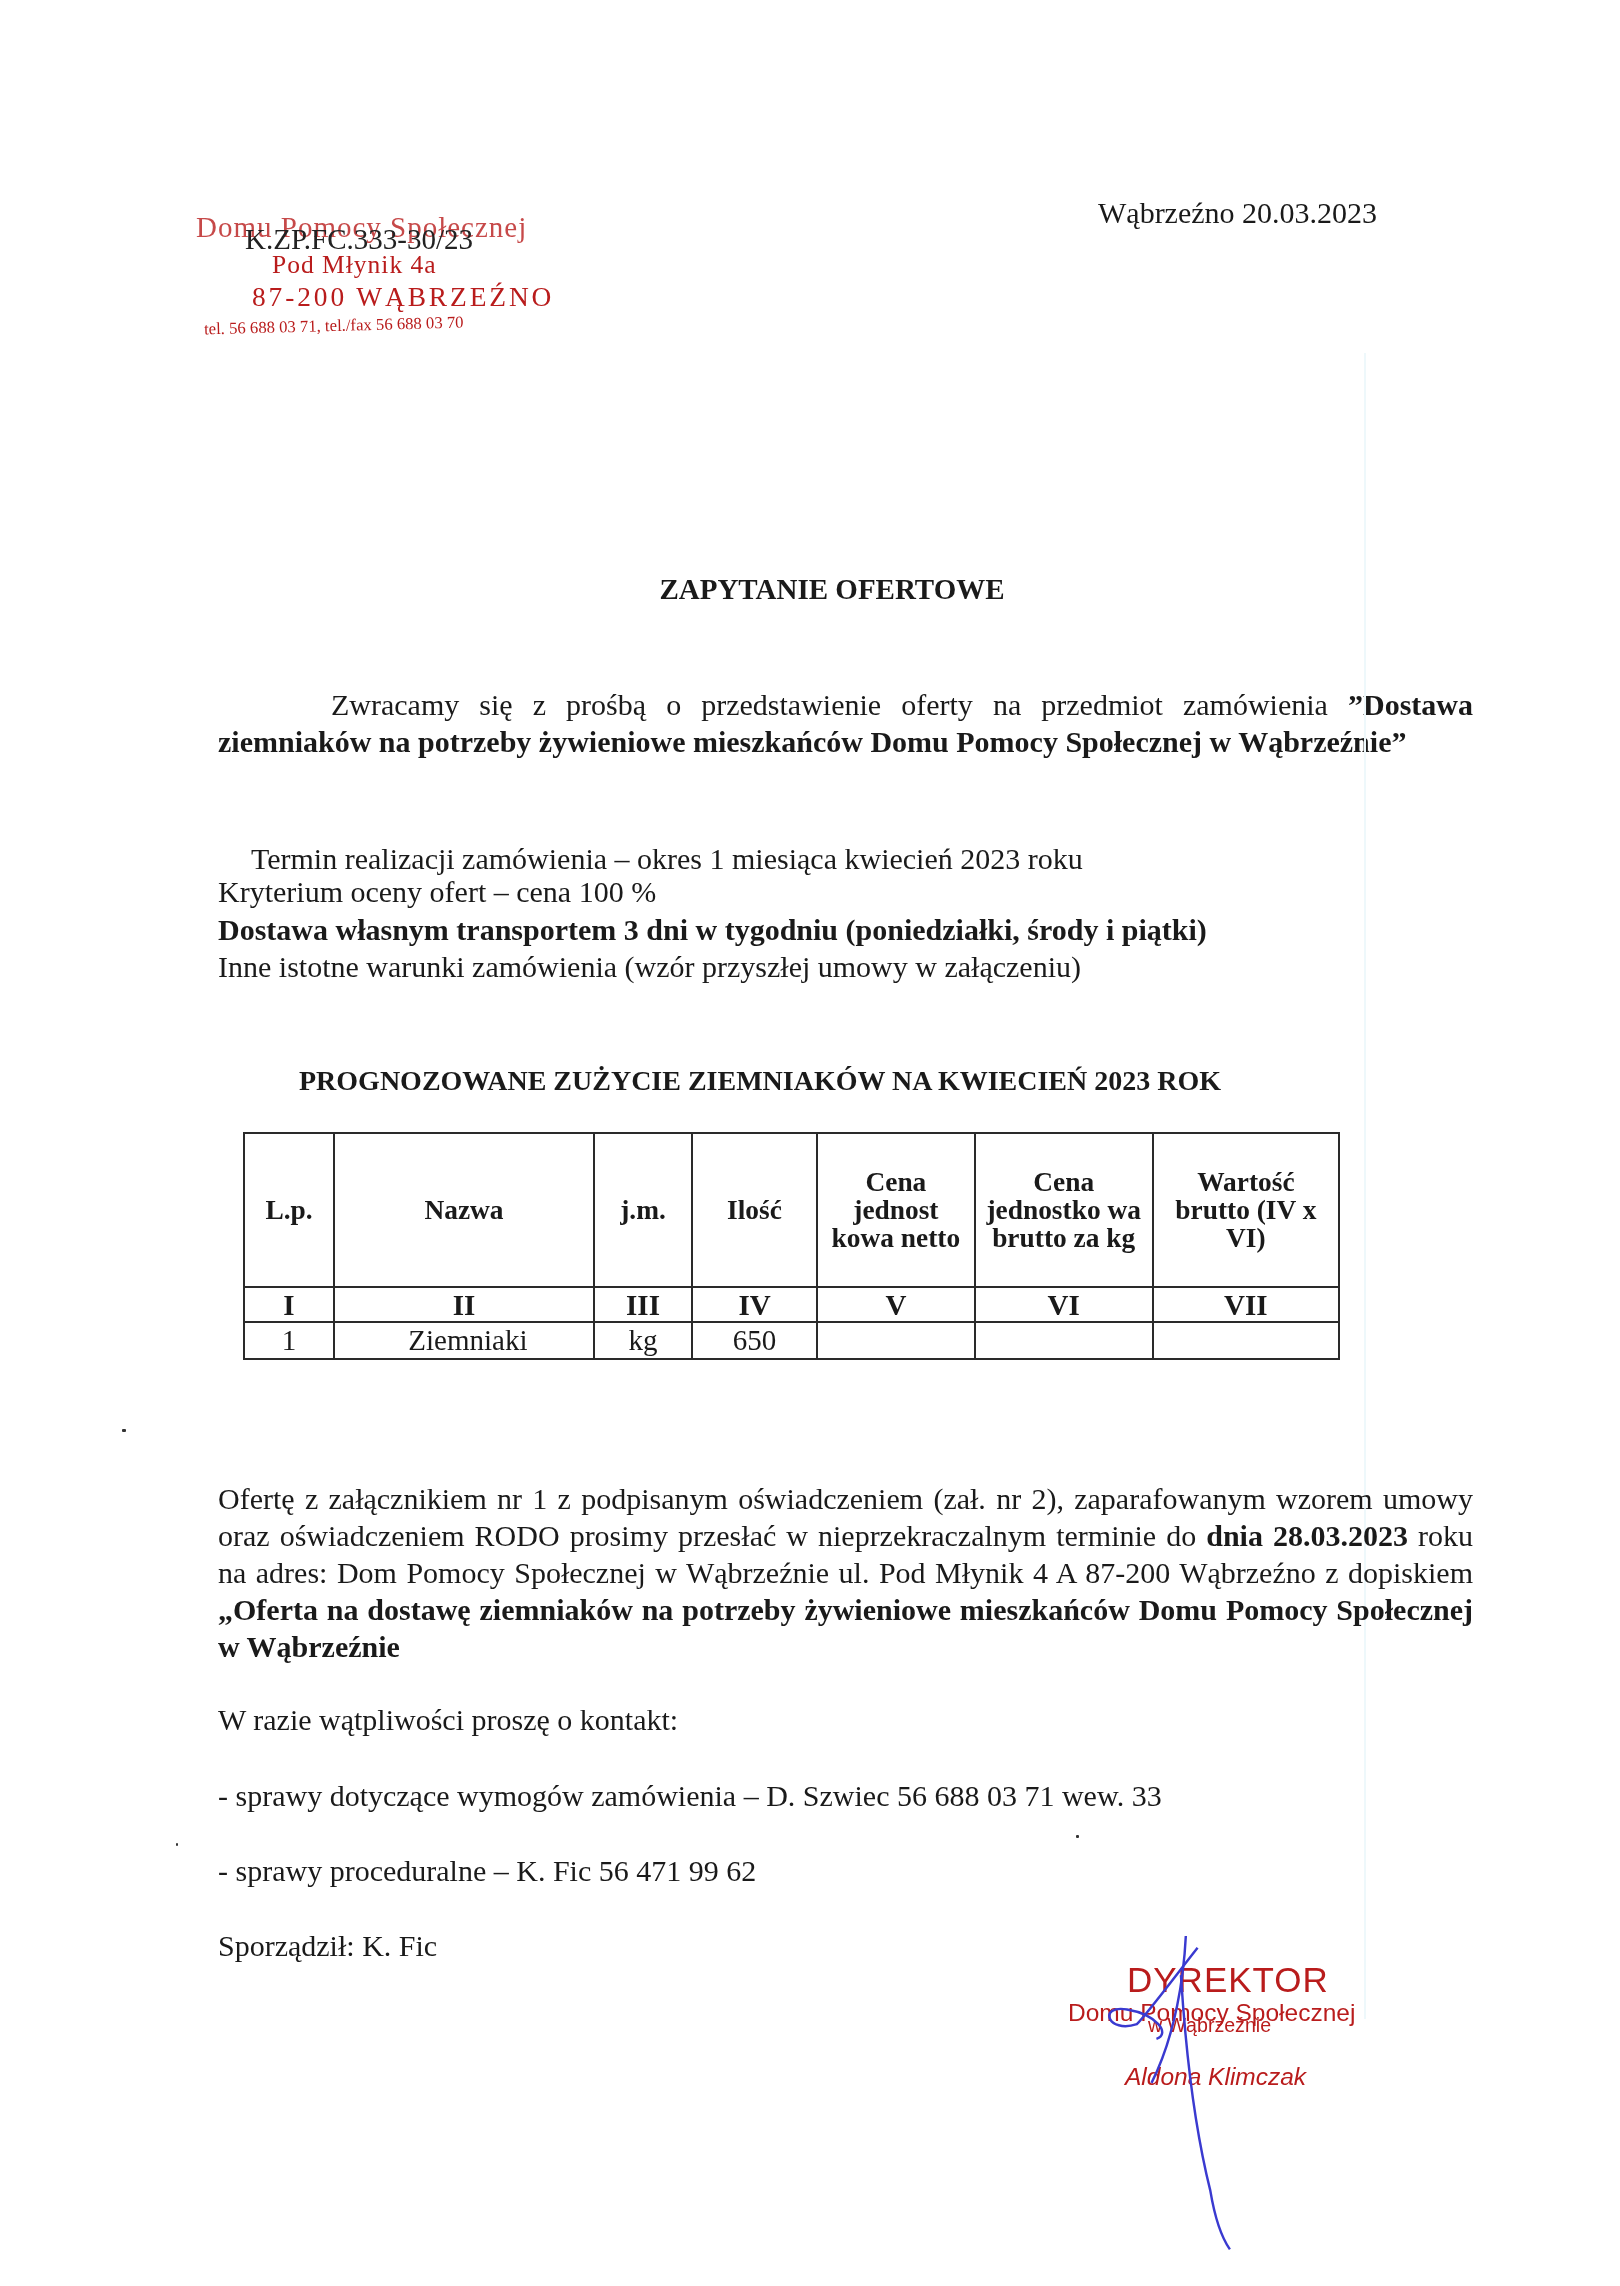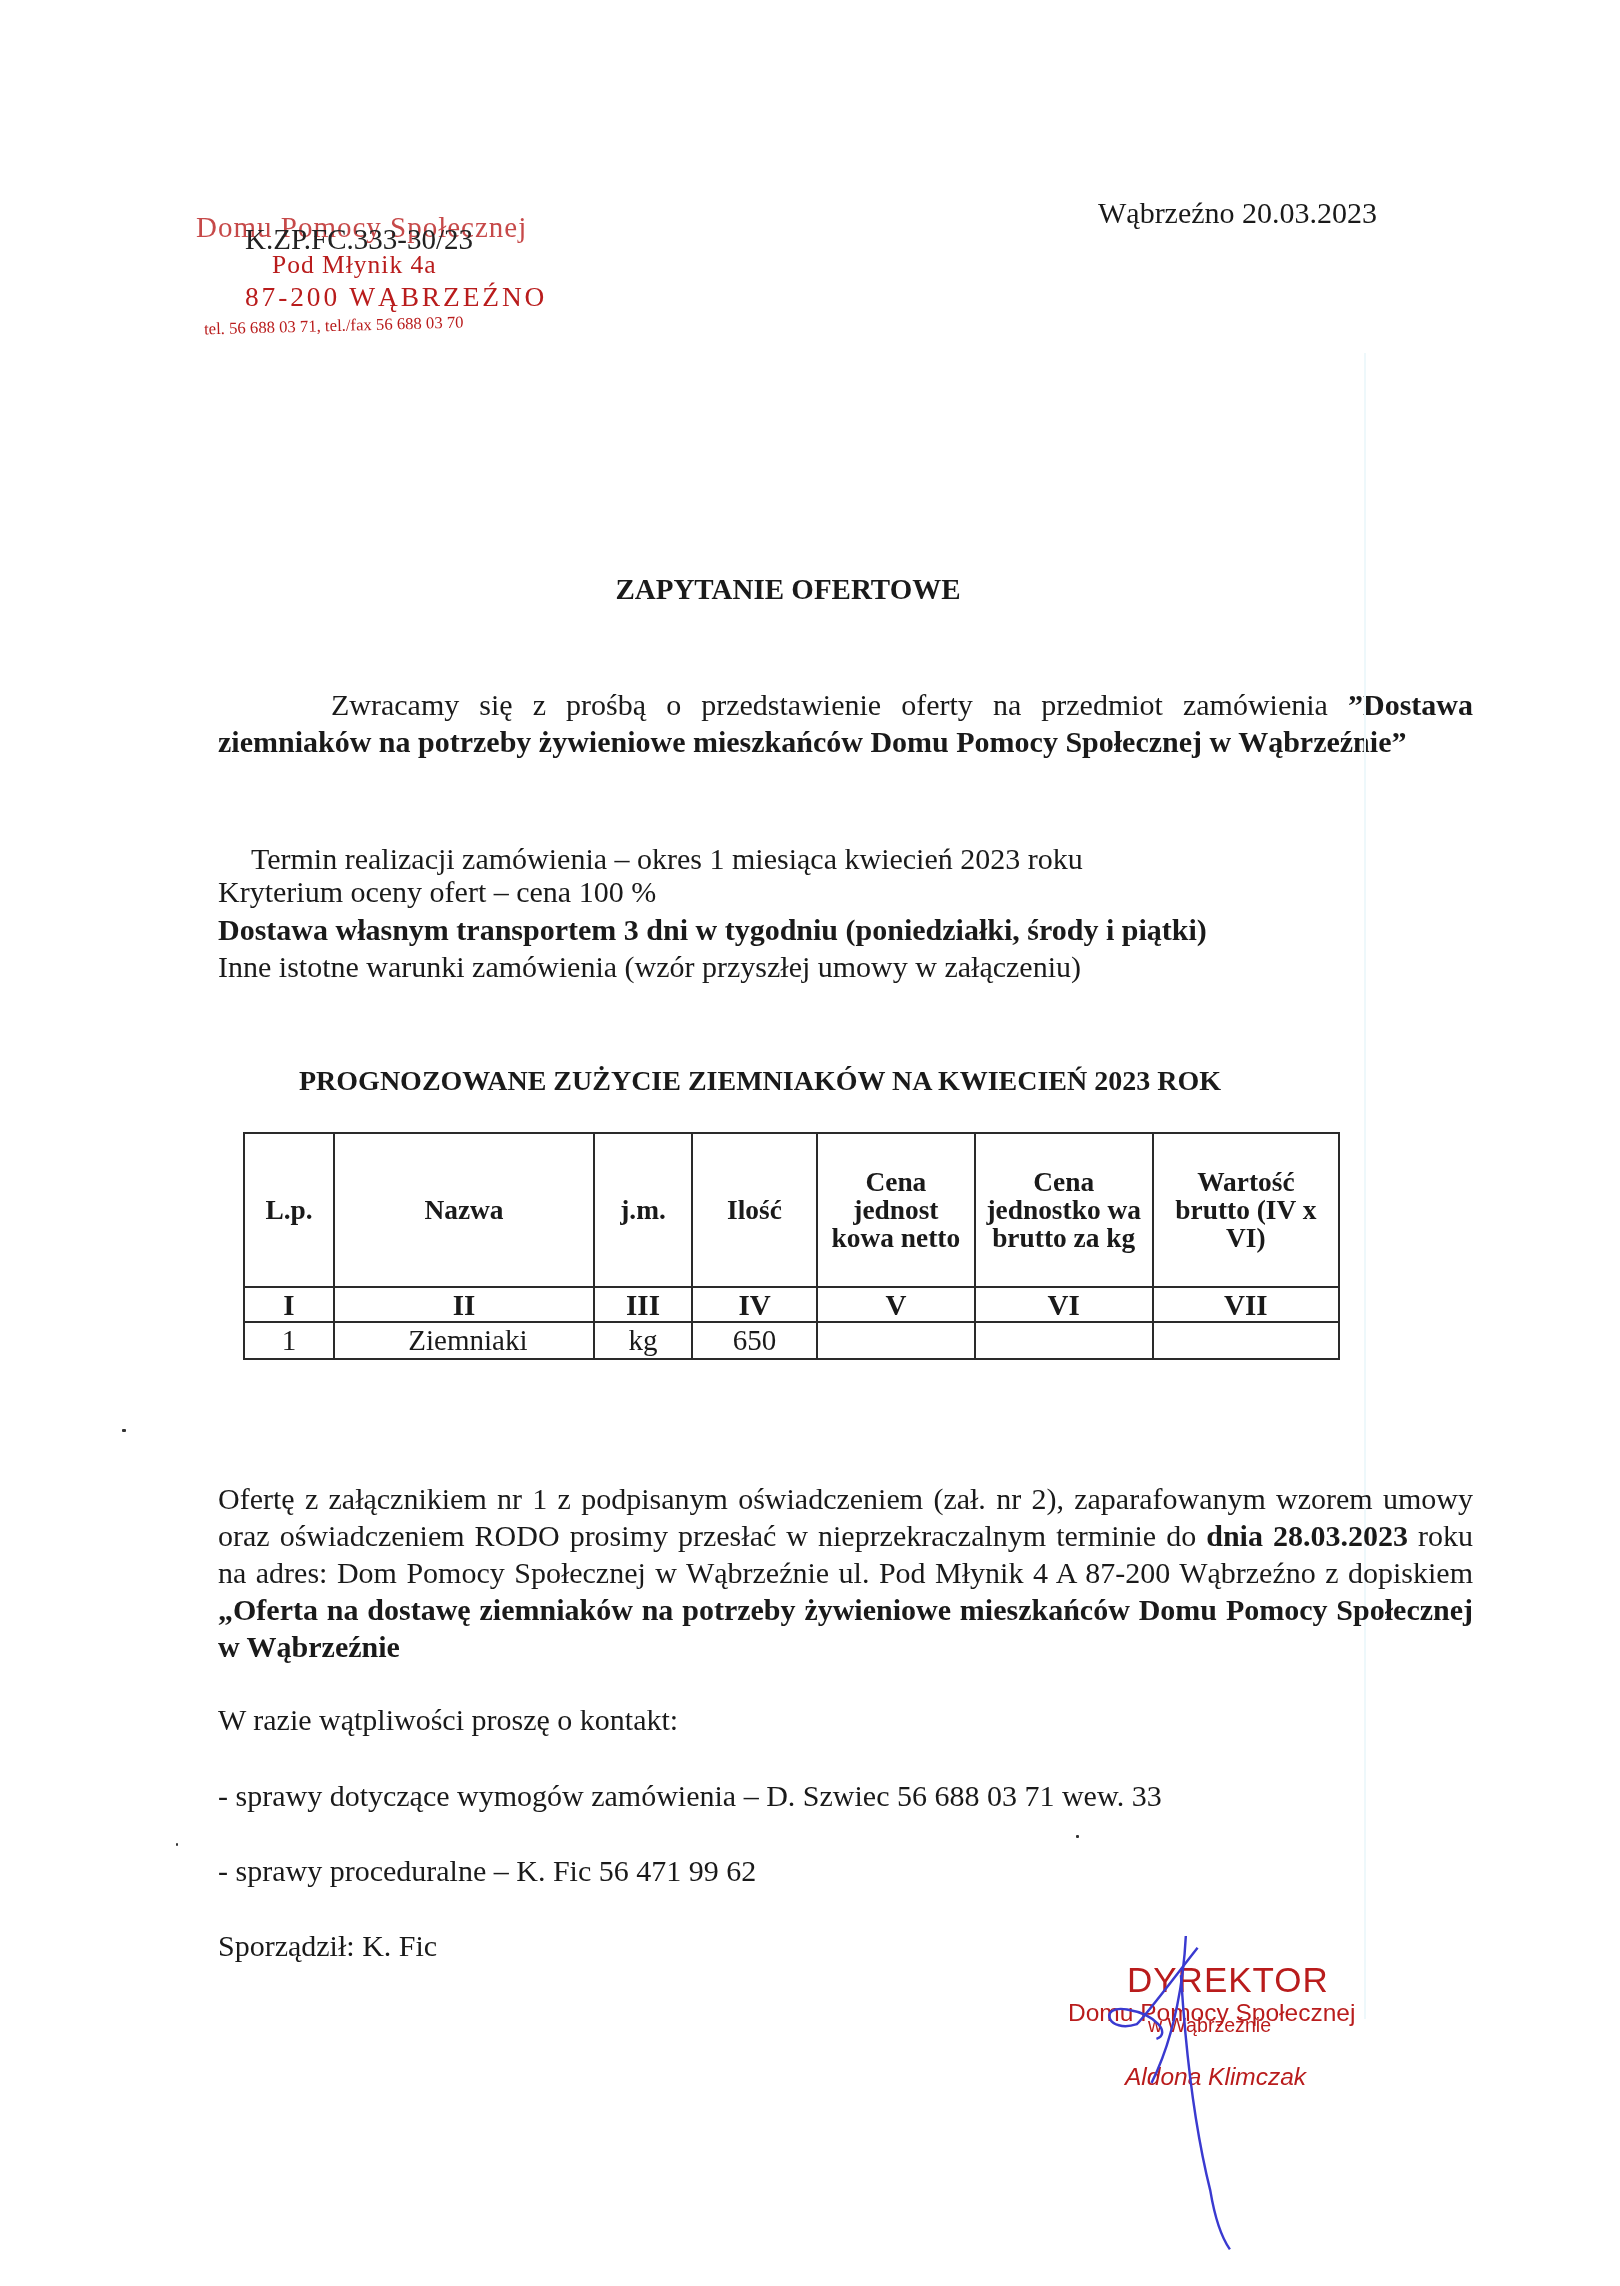--- a/index.html
+++ b/index.html
@@ -3,25 +3,25 @@
 <meta charset="utf-8">
 <style>
   html, body { margin: 0; padding: 0; background: #ffffff; }
   body { width: 1620px; height: 2287px; position: relative; overflow: hidden;
          font-family: "Liberation Serif", "DejaVu Serif", serif; color: #1a1a1a; }
   .abs { position: absolute; }
   .stamp-red { color: #b91c1c; }
   .stamp { left: 196px; top: 211px; width: 412px; font-family: "Liberation Serif", serif; }
   .stamp .l1 { position: absolute; left: 0; top: 0; font-size: 29px; letter-spacing: 1px; opacity: .8; white-space: nowrap; }
   .stamp .l2 { position: absolute; left: 76px; top: 39px; font-size: 25.5px; letter-spacing: 1px; white-space: nowrap; }
-  .stamp .l3 { position: absolute; left: 49px; top: 71px; font-size: 27.4px; letter-spacing: 2.9px; white-space: nowrap; }
+  .stamp .l3 { position: absolute; left: 56px; top: 71px; font-size: 27.4px; letter-spacing: 2.9px; white-space: nowrap; }
   .stamp .l4 { position: absolute; left: 7.8px; top: 105px; font-size: 16.7px; white-space: nowrap; transform: rotate(-1.5deg); }
   .refnum { left: 245px; top: 223px; font-size: 29px; color: #222; white-space: nowrap; }
   .date { left: 1098px; top: 196px; font-size: 30px; white-space: nowrap; }
-  .title { left: 0; width: 1576px; top: 573px; text-align: center; font-weight: bold; font-size: 29px; }
+  .title { left: 0; width: 1576px; top: 573px; text-align: center; font-weight: bold; font-size: 29px; padding-left: 44px; }
   .para { left: 218px; width: 1255px; font-size: 30px; line-height: 37px; text-align: justify; }
   .indent { text-indent: 113px; }
   .line { left: 218px; font-size: 30px; white-space: nowrap; }
   b { font-weight: bold; }
   .subtitle { left: 299px; top: 1065px; font-size: 28px; font-weight: bold; white-space: nowrap; }
   table.items { position: absolute; left: 243px; top: 1132px; border-collapse: collapse; font-size: 27.4px; }
   table.items td, table.items th { border: 2px solid #2a2a2a; padding: 0; text-align: center; vertical-align: middle; }
   table.items th { font-weight: bold; line-height: 28px; }
   table.items tr.hdr th { height: 152px; }
   table.items tr.roman th { height: 33px; font-size: 29px; }

